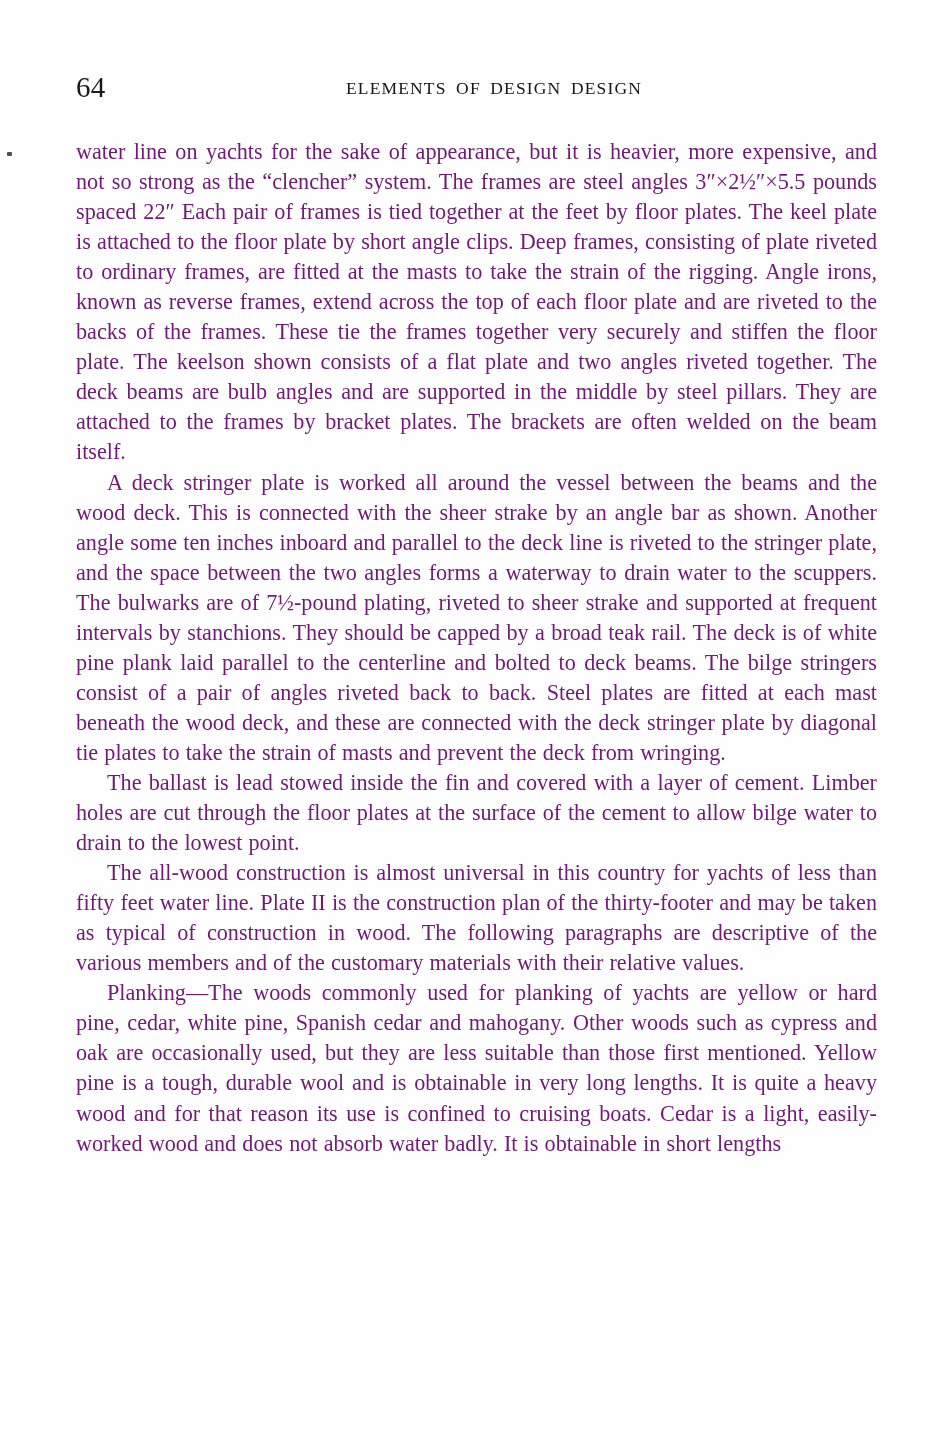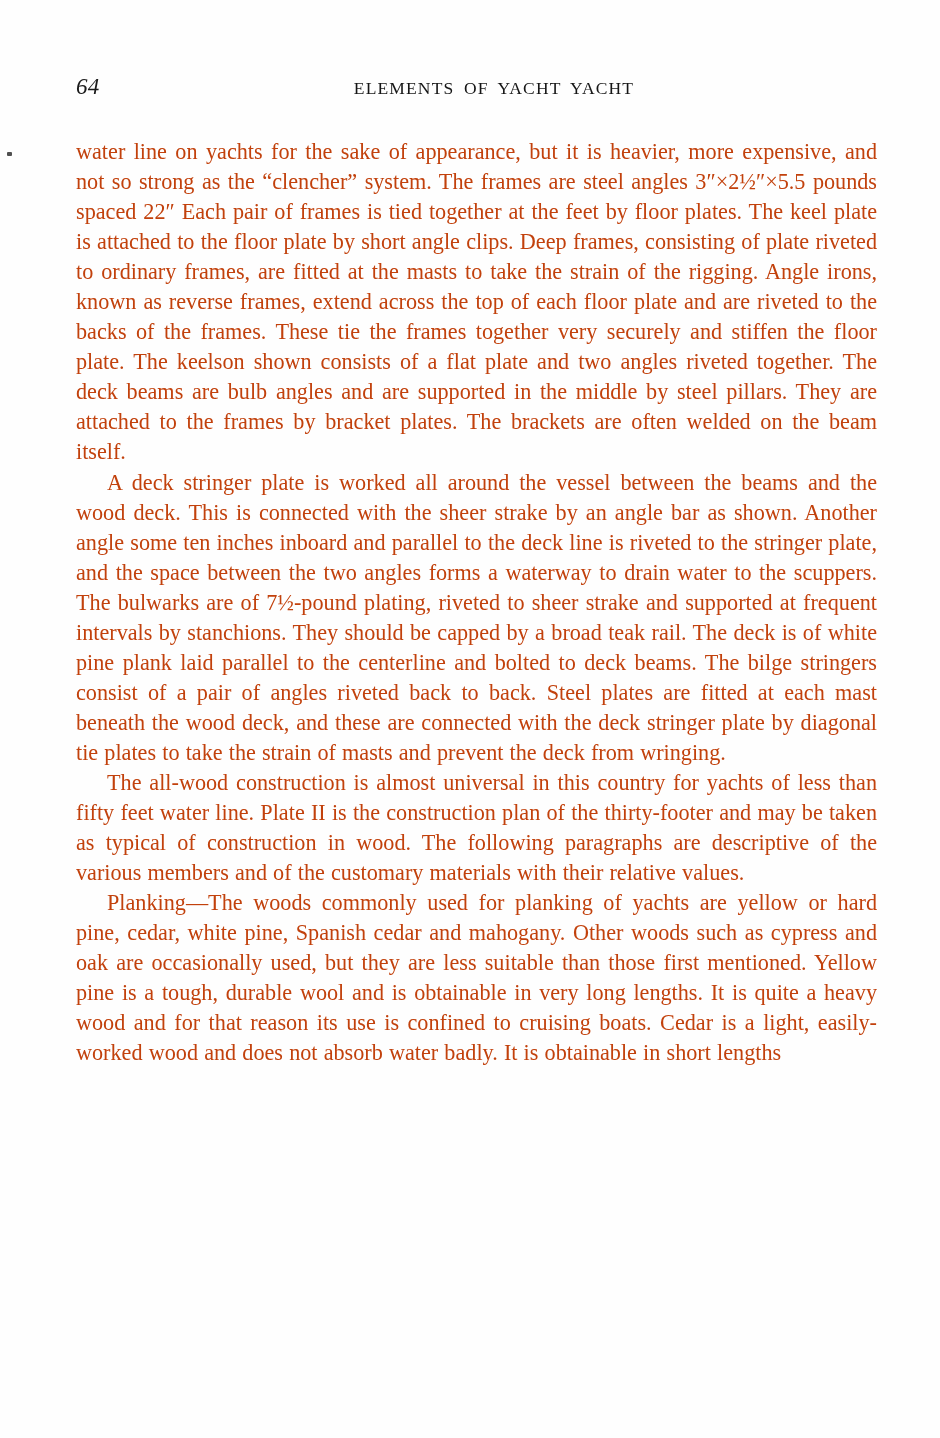--- a/index.html
+++ b/index.html
@@ -24,25 +24,24 @@
     left: 76px;
     top: 74px;
     width: 800px;
     height: 26px;
   }
 
   .folio {
     position: absolute;
     left: 0;
     top: 0;
-    font-size: 23px;
+    font-size: 29px;
     line-height: 26px;
     letter-spacing: 0.2px;
     color: #1a1a1a;
-    font-style: italic;
   }
 
   .running-title {
     position: absolute;
     left: 0;
     right: 0;
     top: 2px;
     text-align: center;
     font-size: 17.5px;
     line-height: 24px;
@@ -55,21 +54,21 @@
   
   .textblock {
     position: absolute;
     left: 76px;
     top: 137px;
     width: 801px;
     font-size: 22.2px;
     line-height: 30.05px;
     text-align: justify;
     text-justify: inter-word;
-    color: #c2410c;
+    color: #701a75;
   }
 
   .textblock p {
     margin: 0;
     text-indent: 31px;
     hyphens: manual;
   }
 
   .textblock p.first {
     text-indent: 0;
@@ -97,29 +96,30 @@
 </style>
 </head>
 <body>
 
 <div class="page">
 
   <div class="margin-speck"></div>
 
   <div class="page-header">
     <div class="folio">64</div>
-    <div class="running-title">ELEMENTS OF YACHT YACHT</div>
+    <div class="running-title">ELEMENTS OF DESIGN DESIGN</div>
   </div>
 
   <div class="textblock">
 
     <p class="first">water line on yachts for the sake of appearance, but it is heavier, more expensive, and not so strong as the “clencher” system.  The frames are steel angles 3″×2½″×5.5 pounds spaced 22″  Each pair of frames is tied together at the feet by floor plates.  The keel plate is attached to the floor plate by short angle clips.  Deep frames, consisting of plate riveted to ordinary frames, are fitted at the masts to take the strain of the rigging.  Angle irons, known as reverse frames, extend across the top of each floor plate and are riveted to the backs of the frames.  These tie the frames together very securely and stiffen the floor plate.  The keelson shown consists of a flat plate and two angles riveted together.  The deck beams are bulb angles and are supported in the middle by steel pillars.  They are attached to the frames by bracket plates.  The brackets are often welded on the beam itself.</p>
 
     <p>A deck stringer plate is worked all around the vessel between the beams and the wood deck.  This is connected with the sheer strake by an angle bar as shown.  Another angle some ten inches inboard and parallel to the deck line is riveted to the stringer plate, and the space between the two angles forms a waterway to drain water to the scuppers.  The bulwarks are of 7½-pound plating, riveted to sheer strake and supported at frequent intervals by stanchions.  They should be capped by a broad teak rail.  The deck is of white pine plank laid parallel to the centerline and bolted to deck beams.  The bilge stringers consist of a pair of angles riveted back to back.  Steel plates are fitted at each mast beneath the wood deck, and these are connected with the deck stringer plate by diagonal tie plates to take the strain of masts and prevent the deck from wringing.</p>
 
+    <p>The ballast is lead stowed inside the fin and covered with a layer of cement.  Limber holes are cut through the floor plates at the surface of the cement to allow bilge water to drain to the lowest point.</p>
 
     <p>The all-wood construction is almost universal in this country for yachts of less than fifty feet water line.  Plate II is the construction plan of the thirty-footer and may be taken as typical of construction in wood.  The following paragraphs are descriptive of the various members and of the customary materials with their relative values.</p>
 
     <p><span class="run-in">Planking</span><span>—</span><span>The woods commonly used for planking of yachts are yellow or hard pine, cedar, white pine, Spanish cedar and mahogany.  Other woods such as cypress and oak are occasionally used, but they are less suitable than those first mentioned.  Yellow pine is a tough, durable wool and is obtainable in very long lengths.  It is quite a heavy wood and for that reason its use is confined to cruising boats.  Cedar is a light, easily-worked wood and does not absorb water badly.  It is obtainable in short lengths</span></p>
 
   </div>
 
 </div>
 
 </body></html>

